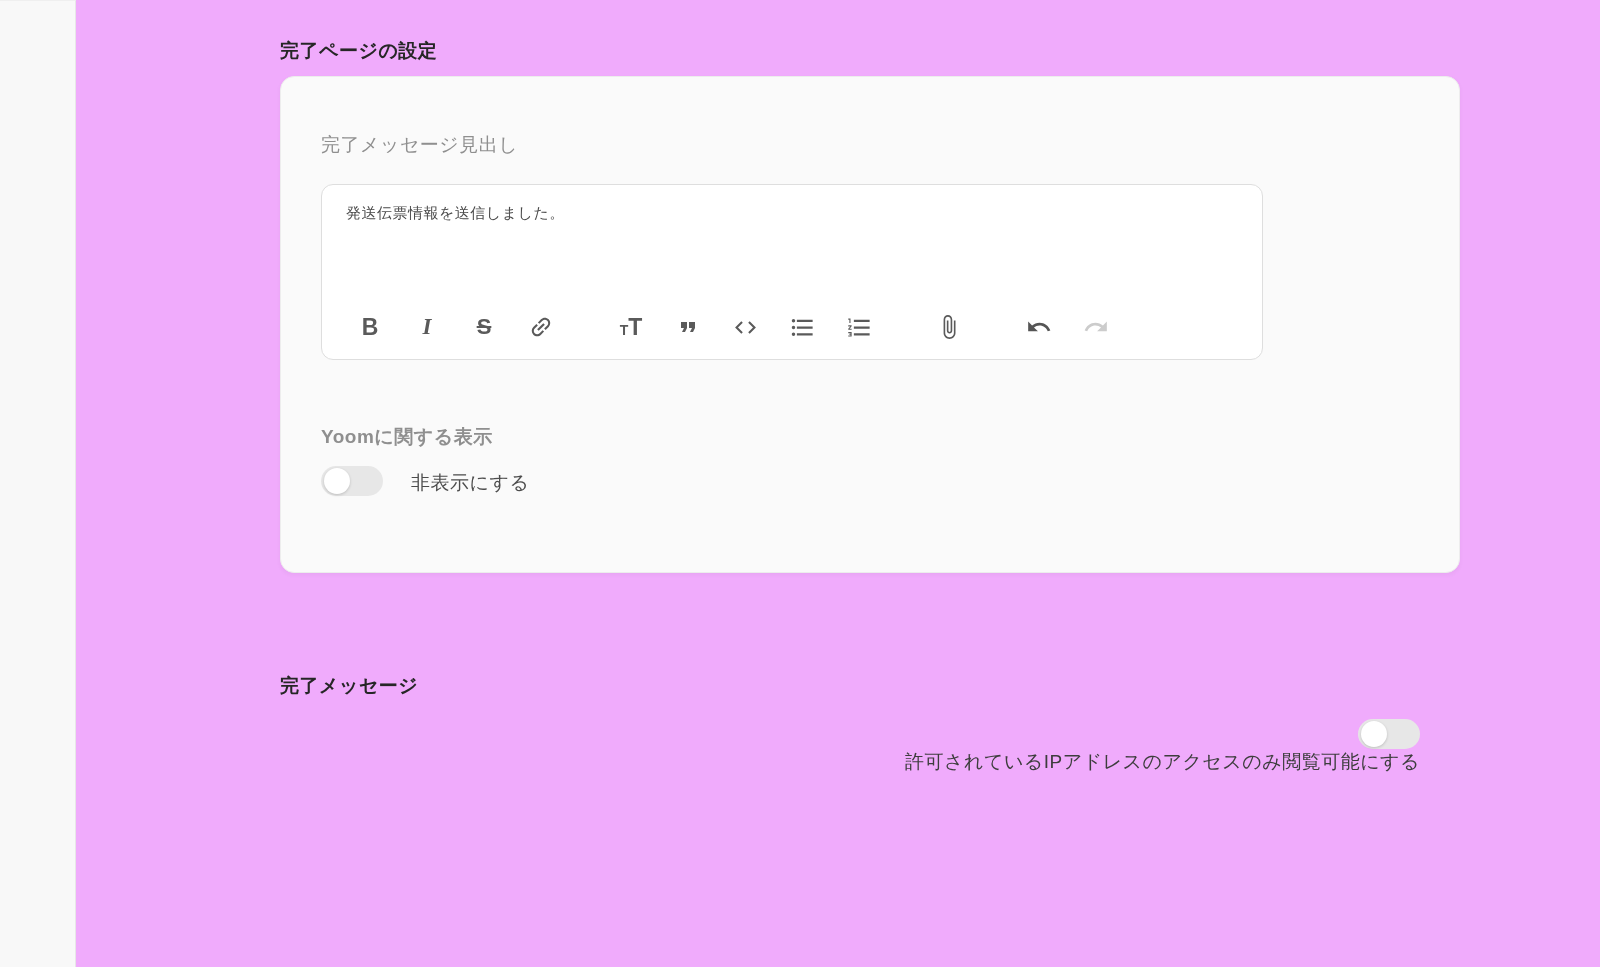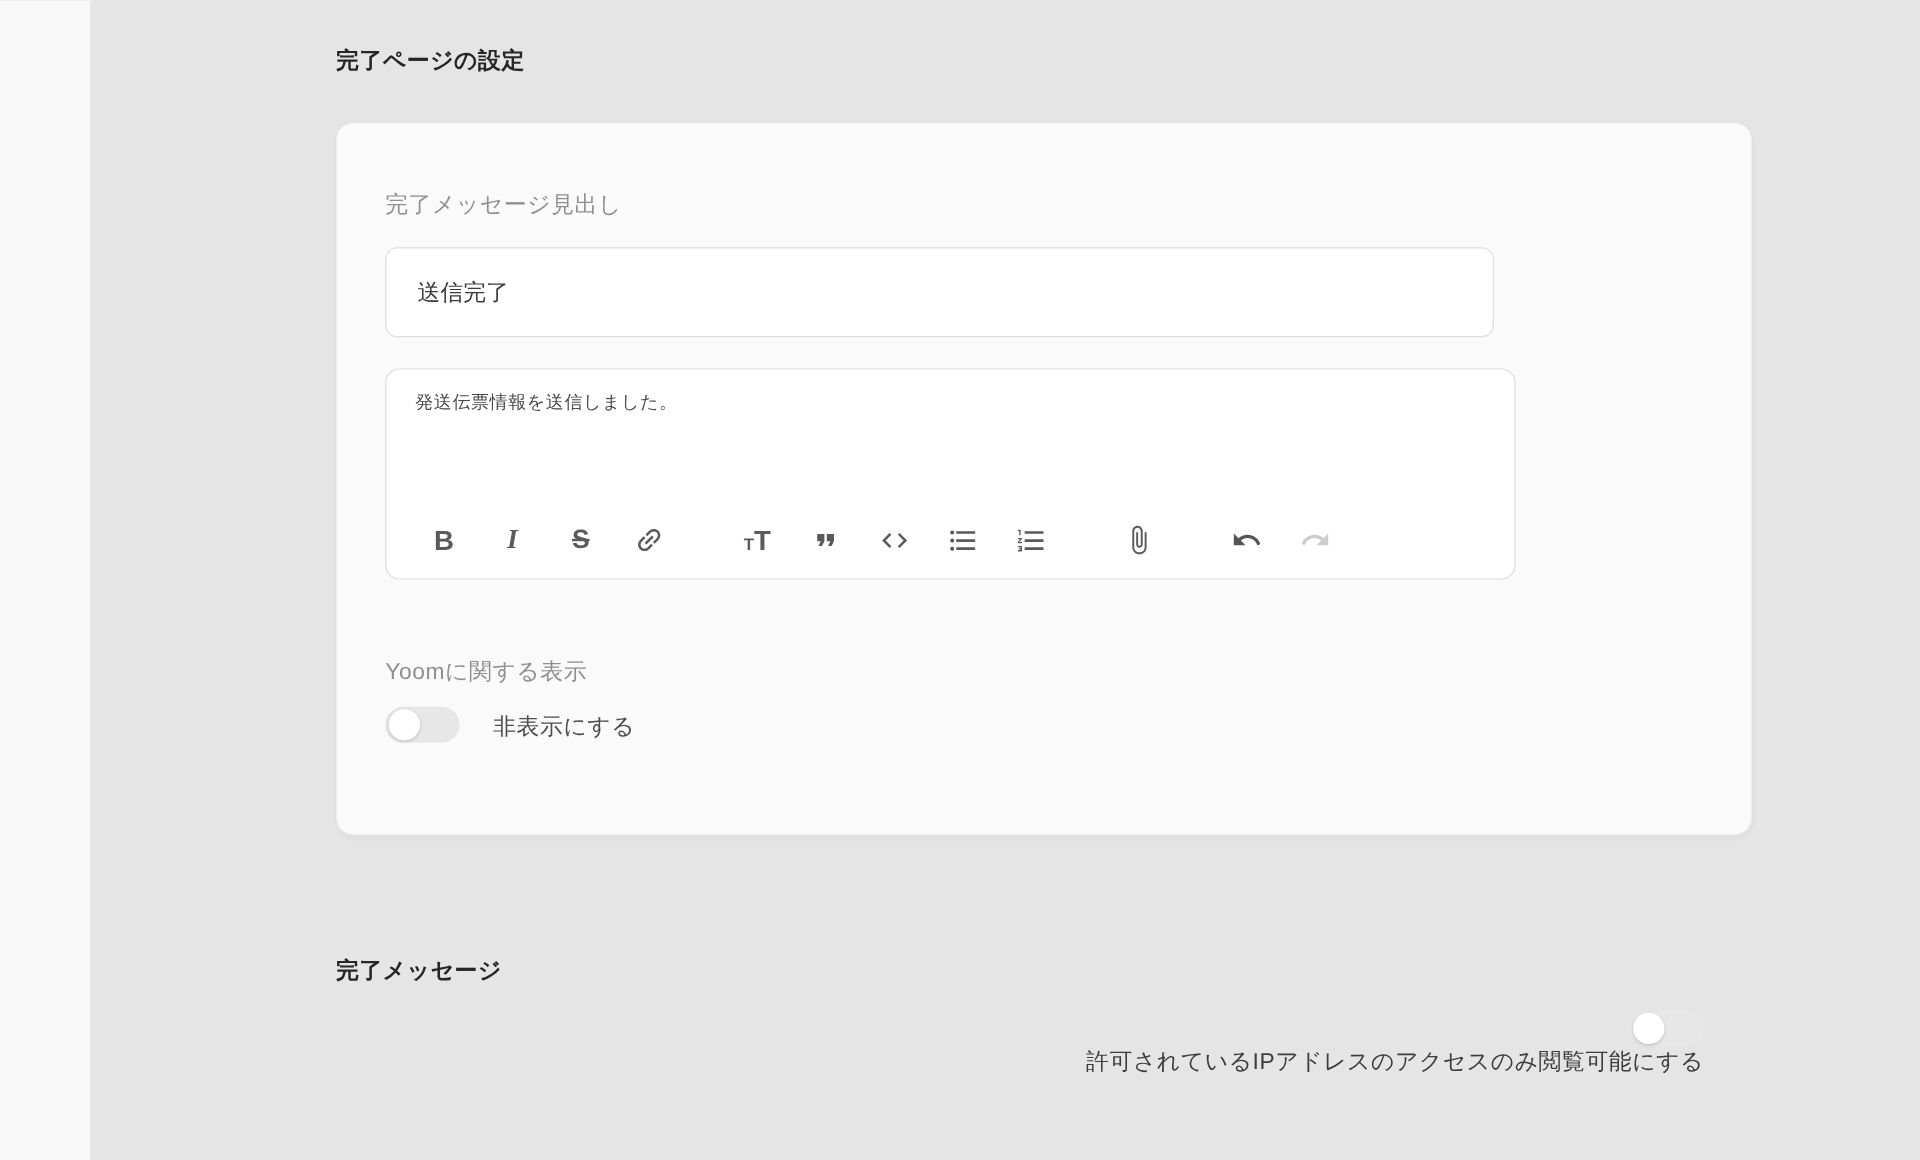--- a/index.html
+++ b/index.html
@@ -1,28 +1,28 @@
 <!DOCTYPE html>
 <html lang="ja"><head>
 <meta charset="utf-8">
 <style>
   * { margin:0; padding:0; box-sizing:border-box; }
   html,body { width:1600px; height:967px; overflow:hidden; background:#ffffff;
     font-family:"Liberation Sans","DejaVu Sans",sans-serif; }
 
-  .canvas { position:relative; width:1600px; height:967px; background:#e5e5e5; }
+  .canvas { position:relative; width:1600px; height:967px; background:#f0abfc; }
 
   .sidebar-strip { position:absolute; left:0; top:0; width:76px; height:967px;
     background:#f8f8f8; border-right:1px solid #e7e7e7; border-top:1px solid #efefef; }
 
   .content { position:absolute; left:280px; top:38px; width:1140px; }
 
   .section-title { font-size:19px; font-weight:700; color:#262626; letter-spacing:0.5px; }
 
-  .card { margin-top:38px; width:1180px; background:#fafafa;
+  .card { margin-top:12px; width:1180px; background:#fafafa;
     border:1px solid #ededed; border-radius:14px;
     box-shadow:0 2px 5px rgba(0,0,0,0.04);
     padding:55px 0 76px 40px; }
 
   .field-label { font-size:19px; color:#8f8f8f; font-weight:500; letter-spacing:0.5px; }
 
   .text-input { display:block; margin-top:22px; width:924px; height:75px;
     background:#ffffff; border:1px solid #dedede; border-radius:10px;
     padding:0 26px; font-size:19px; color:#3a3a3a;
     font-family:"Liberation Sans","DejaVu Sans",sans-serif; outline:none; }
@@ -42,21 +42,21 @@
   .tb-btn svg { display:block; }
   .glyph-b { font-size:23px; font-weight:800; color:#5a5a5a; }
   .glyph-i { font-size:23px; font-weight:800; font-style:italic;
     font-family:"Liberation Serif","DejaVu Serif",serif; color:#5a5a5a; }
   .glyph-s { font-size:22px; font-weight:800; text-decoration:line-through; color:#5a5a5a; }
   .icon-tt { display:flex; align-items:baseline; font-weight:800; color:#5a5a5a; }
   .tt-s { font-size:14px; }
   .tt-l { font-size:23px; }
   .tb-btn.disabled { color:#cccccc; cursor:default; }
 
-  .yoom-label { margin-top:64px; font-size:19px; font-weight:400; color:#8f8f8f; letter-spacing:0.5px; }
+  .yoom-label { margin-top:64px; font-size:19px; font-weight:700; color:#8f8f8f; letter-spacing:0.5px; }
 
   .toggle-row { margin-top:16px; display:flex; align-items:flex-end; }
   .toggle { position:relative; width:62px; height:30px; border-radius:15px;
     background:#e7e7e7; flex:0 0 auto; cursor:pointer; }
   .toggle .knob { position:absolute; left:3px; top:2px; width:26px; height:26px;
     border-radius:50%; background:#ffffff; box-shadow:0 1px 3px rgba(0,0,0,0.18); }
   .toggle-text { margin-left:28px; font-size:19px; color:#4c4c4c; letter-spacing:0.5px; }
 
   .access-section { margin-top:100px; }
   .access-title { font-size:19px; font-weight:700; color:#262626; letter-spacing:0.5px; }
@@ -71,21 +71,20 @@
   <div class="sidebar-strip"></div>
 
   <div class="content">
 
     <div class="section-title">完了ページの設定</div>
 
     <div class="card">
 
       <div class="field-label">完了メッセージ見出し</div>
 
-      <input class="text-input" type="text" value="送信完了" style="">
 
 
       <div class="editor">
         <div class="editor-textarea">発送伝票情報を送信しました。</div>
 
         <div class="toolbar">
 
           <button class="tb-btn">
             <span class="glyph-b">B</span>
           </button>

